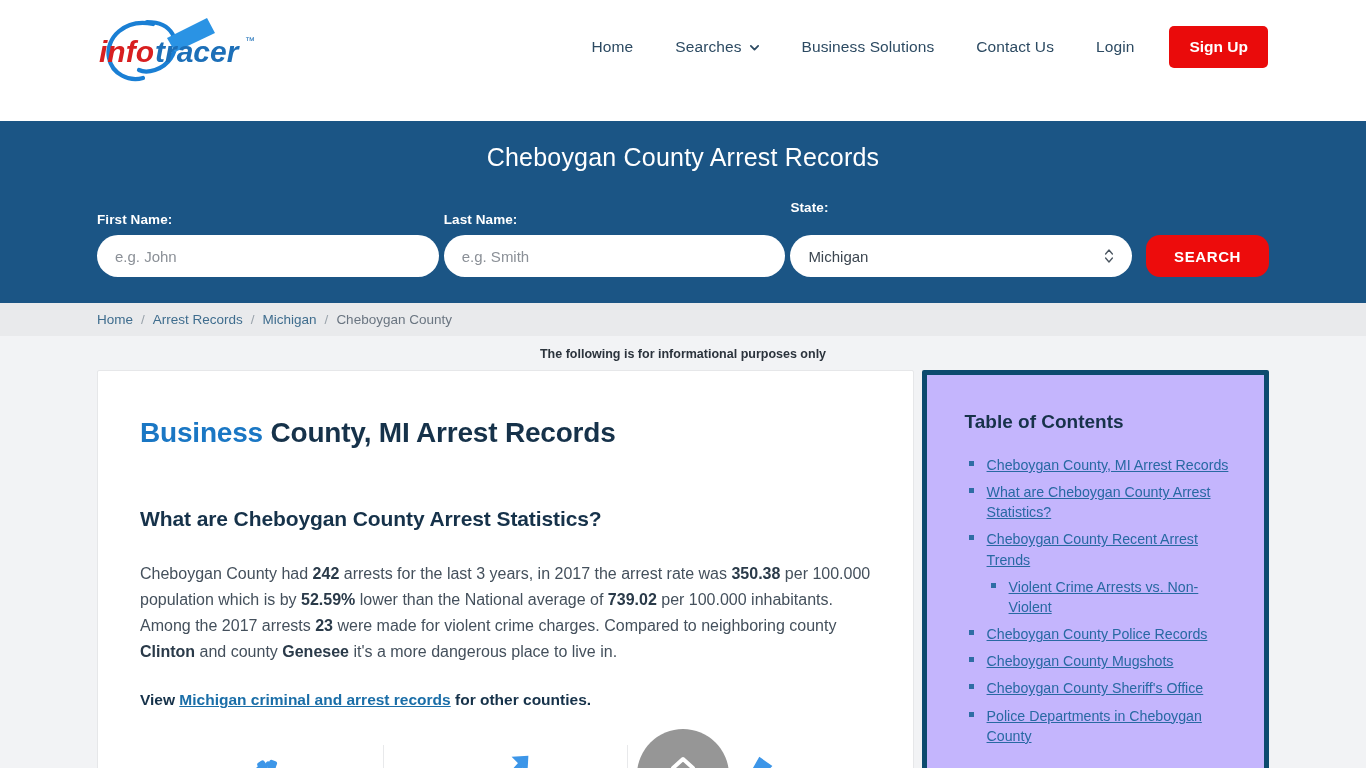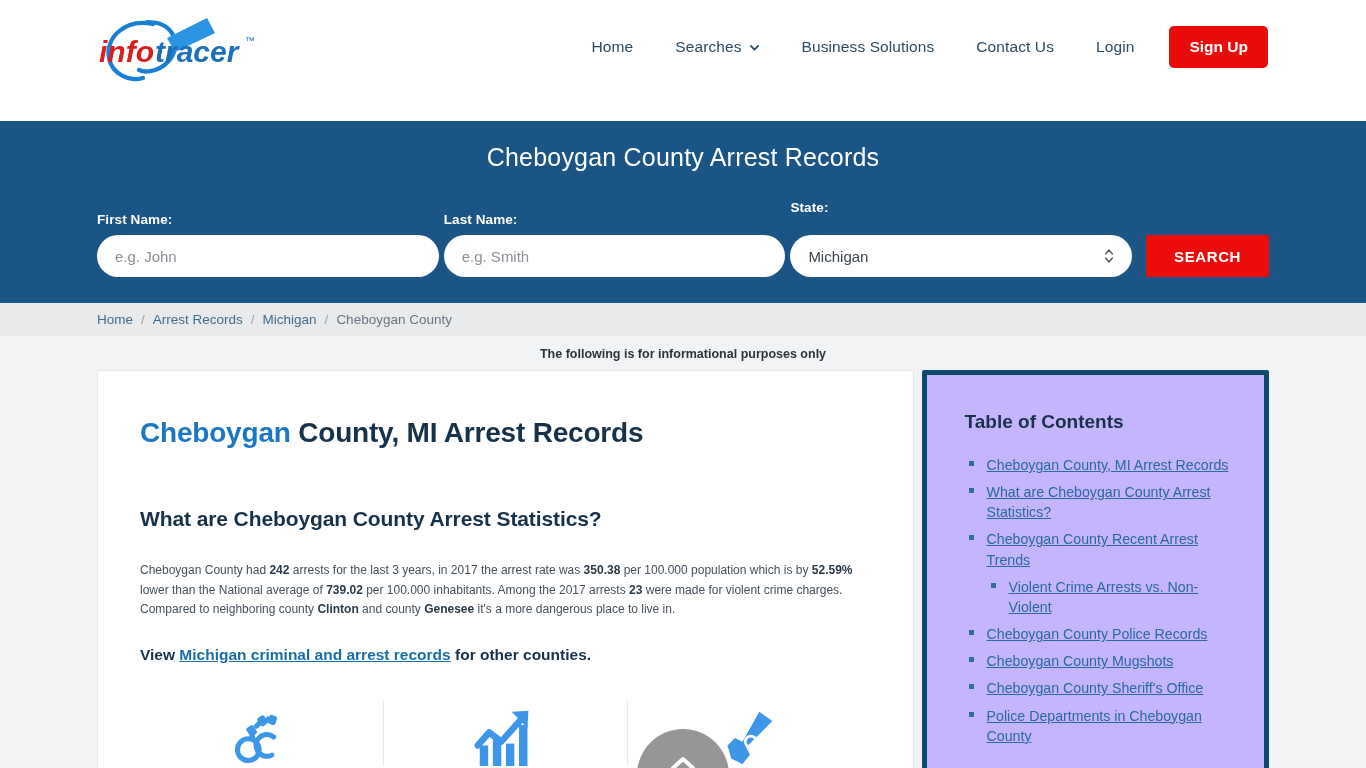--- a/index.html
+++ b/index.html
@@ -62,21 +62,21 @@
   .select-wrap { position:relative; }
   .select-wrap select {
     appearance:none; -webkit-appearance:none; padding-right:40px; cursor:pointer;
   }
   .spinner {
     position:absolute; right:18px; top:50%; transform:translateY(-50%);
     pointer-events:none; width:10px; height:20px;
   }
   .btn-search {
     background:#ed0c0c; color:#fff; font-size:15px; font-weight:700;
-    border:none; border-radius:1px; height:42px; padding:8px 28px;
+    border:none; border-radius:14px; height:42px; padding:8px 28px;
     letter-spacing:.6px; cursor:pointer;
   }
 
   
   .breadcrumb {
     background:#e9eaec; height:33px; display:flex; align-items:center;
     padding:0 97px; font-size:13.5px; color:#5b6670;
   }
   .breadcrumb a { color:#3f6d8e; text-decoration:none; cursor:pointer; }
   .bc-sep { margin:0 8px; color:#9aa3ab; }
@@ -105,21 +105,21 @@
   h1.page-title {
     font-size:28px; margin:0 0 58px 0; color:#16324a; font-weight:700;
     letter-spacing:-.2px;
   }
   h1.page-title .hl { color:#1a77c4; }
   h2.sub-title {
     font-size:21px; color:#16324a; font-weight:700; margin:0 0 30px 0;
     letter-spacing:-.1px;
   }
   p.body-text {
-    font-size:12px; color:#44505c; line-height:1.63; margin:0 0 26px 0;
+    font-size:16px; color:#44505c; line-height:1.63; margin:0 0 26px 0;
     max-width:740px;
   }
   p.body-text b { color:#2a3a49; font-weight:700; }
   p.view-line {
     font-size:15.5px; color:#16324a; font-weight:700; margin:0 0 36px 0;
   }
   p.view-line a { color:#1a6ea8; text-decoration:underline; }
 
   
   .icon-strip { display:flex; align-items:flex-start; }
@@ -239,21 +239,21 @@
     <span class="bc-sep">/</span>
     <span class="bc-current">Cheboygan County</span>
   </div>
 
   <div class="notice">The following is for informational purposes only</div>
 
   <div class="content">
 
     <div class="card-main">
       <h1 class="page-title">
-        <span class="hl">Cheboygan</span><span> County, MI Arrest Records</span>
+        <span class="hl">Business</span><span> County, MI Arrest Records</span>
       </h1>
 
       <h2 class="sub-title">What are Cheboygan County Arrest Statistics?</h2>
 
       <p class="body-text" id="stats-paragraph"><span>Cheboygan County had </span><b>242</b><span> arrests for the last 3 years, in 2017 the arrest rate was </span><b>350.38</b><span> per 100.000 population which is by </span><b>52.59%</b><span> lower than the National average of </span><b>739.02</b><span> per 100.000 inhabitants. Among the 2017 arrests </span><b>23</b><span> were made for violent crime charges. Compared to neighboring county </span><b>Clinton</b><span> and county </span><b>Genesee</b><span> it's a more dangerous place to live in.</span></p>
 
       <p class="view-line">
         <span>View </span><a>Michigan criminal and arrest records</a><span> for other counties.</span>
       </p>
 

